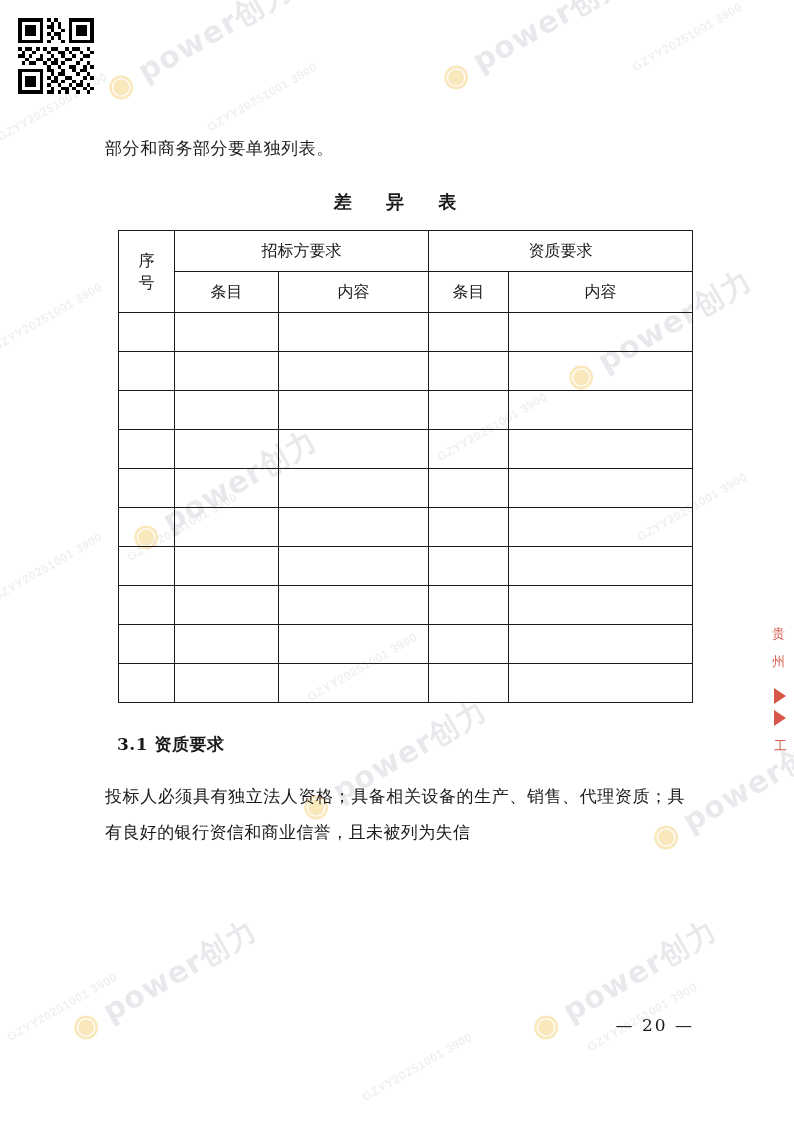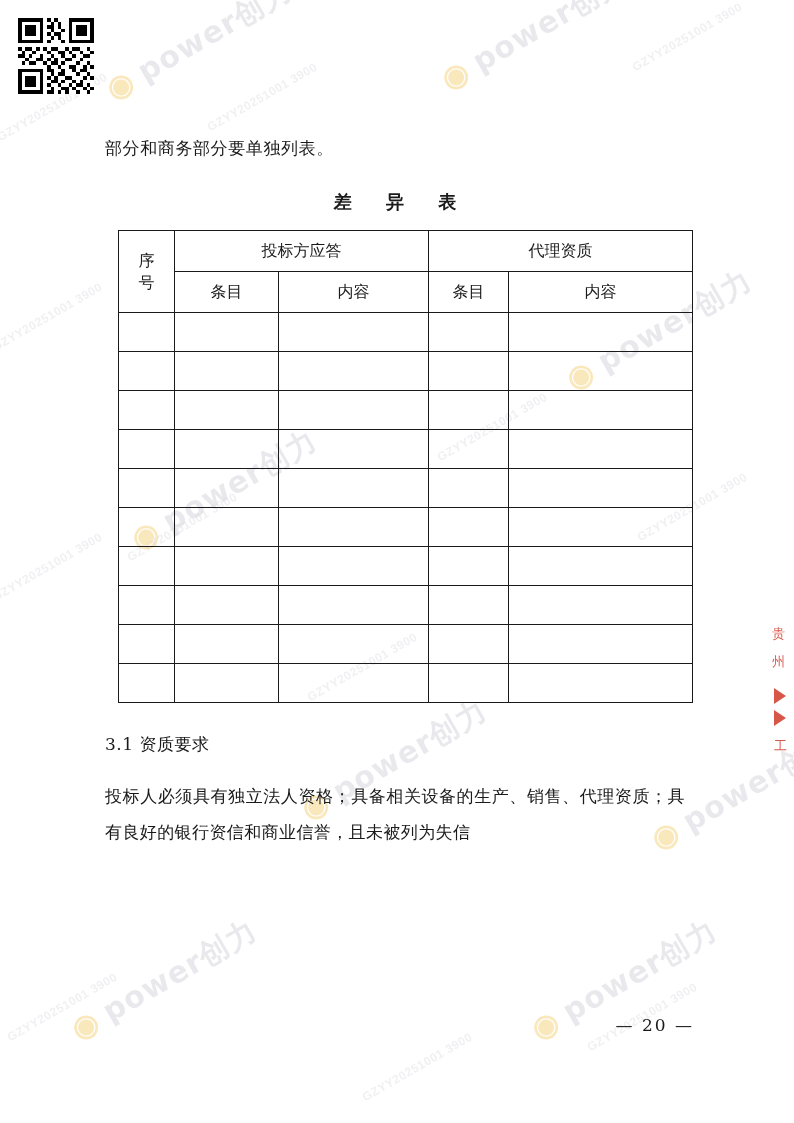--- a/index.html
+++ b/index.html
@@ -127,22 +127,22 @@
 
   .h2 {
     font-size: 17px;
     font-weight: bold;
     margin: 42px 0 0 0;
     letter-spacing: 0.5px;
     font-family: "DejaVu Serif", "Liberation Serif", serif;
   }
   .h3 {
     font-size: 17px;
-    font-weight: normal;
-    margin: 30px 0 0 0;
+    font-weight: bold;
+    margin: 30px 0 0 12px;
     letter-spacing: 0.5px;
     font-family: "DejaVu Serif", "Liberation Serif", serif;
   }
   .body-para {
     font-size: 17px;
     line-height: 36px;
     margin: 22px 0 0 0;
     letter-spacing: 0.4px;
     font-family: "DejaVu Serif", "Liberation Serif", serif;
     text-align: justify;
@@ -328,22 +328,22 @@
           <col class="col-cont2">
       </colgroup>
       <thead>
         <tr>
           <td class="hrow" rowspan="2">
             <div class="seq-stack">
               <div>序</div>
               <div>号</div>
             </div>
           </td>
-          <td class="hrow" colspan="2">投标方应答</td>
-          <td class="hrow" colspan="2">代理资质</td>
+          <td class="hrow" colspan="2">招标方要求</td>
+          <td class="hrow" colspan="2">资质要求</td>
         </tr>
         <tr>
           <td class="hrow">条目</td>
           <td class="hrow">内容</td>
           <td class="hrow">条目</td>
           <td class="hrow">内容</td>
         </tr>
       </thead>
       <tbody>
         <tr>

